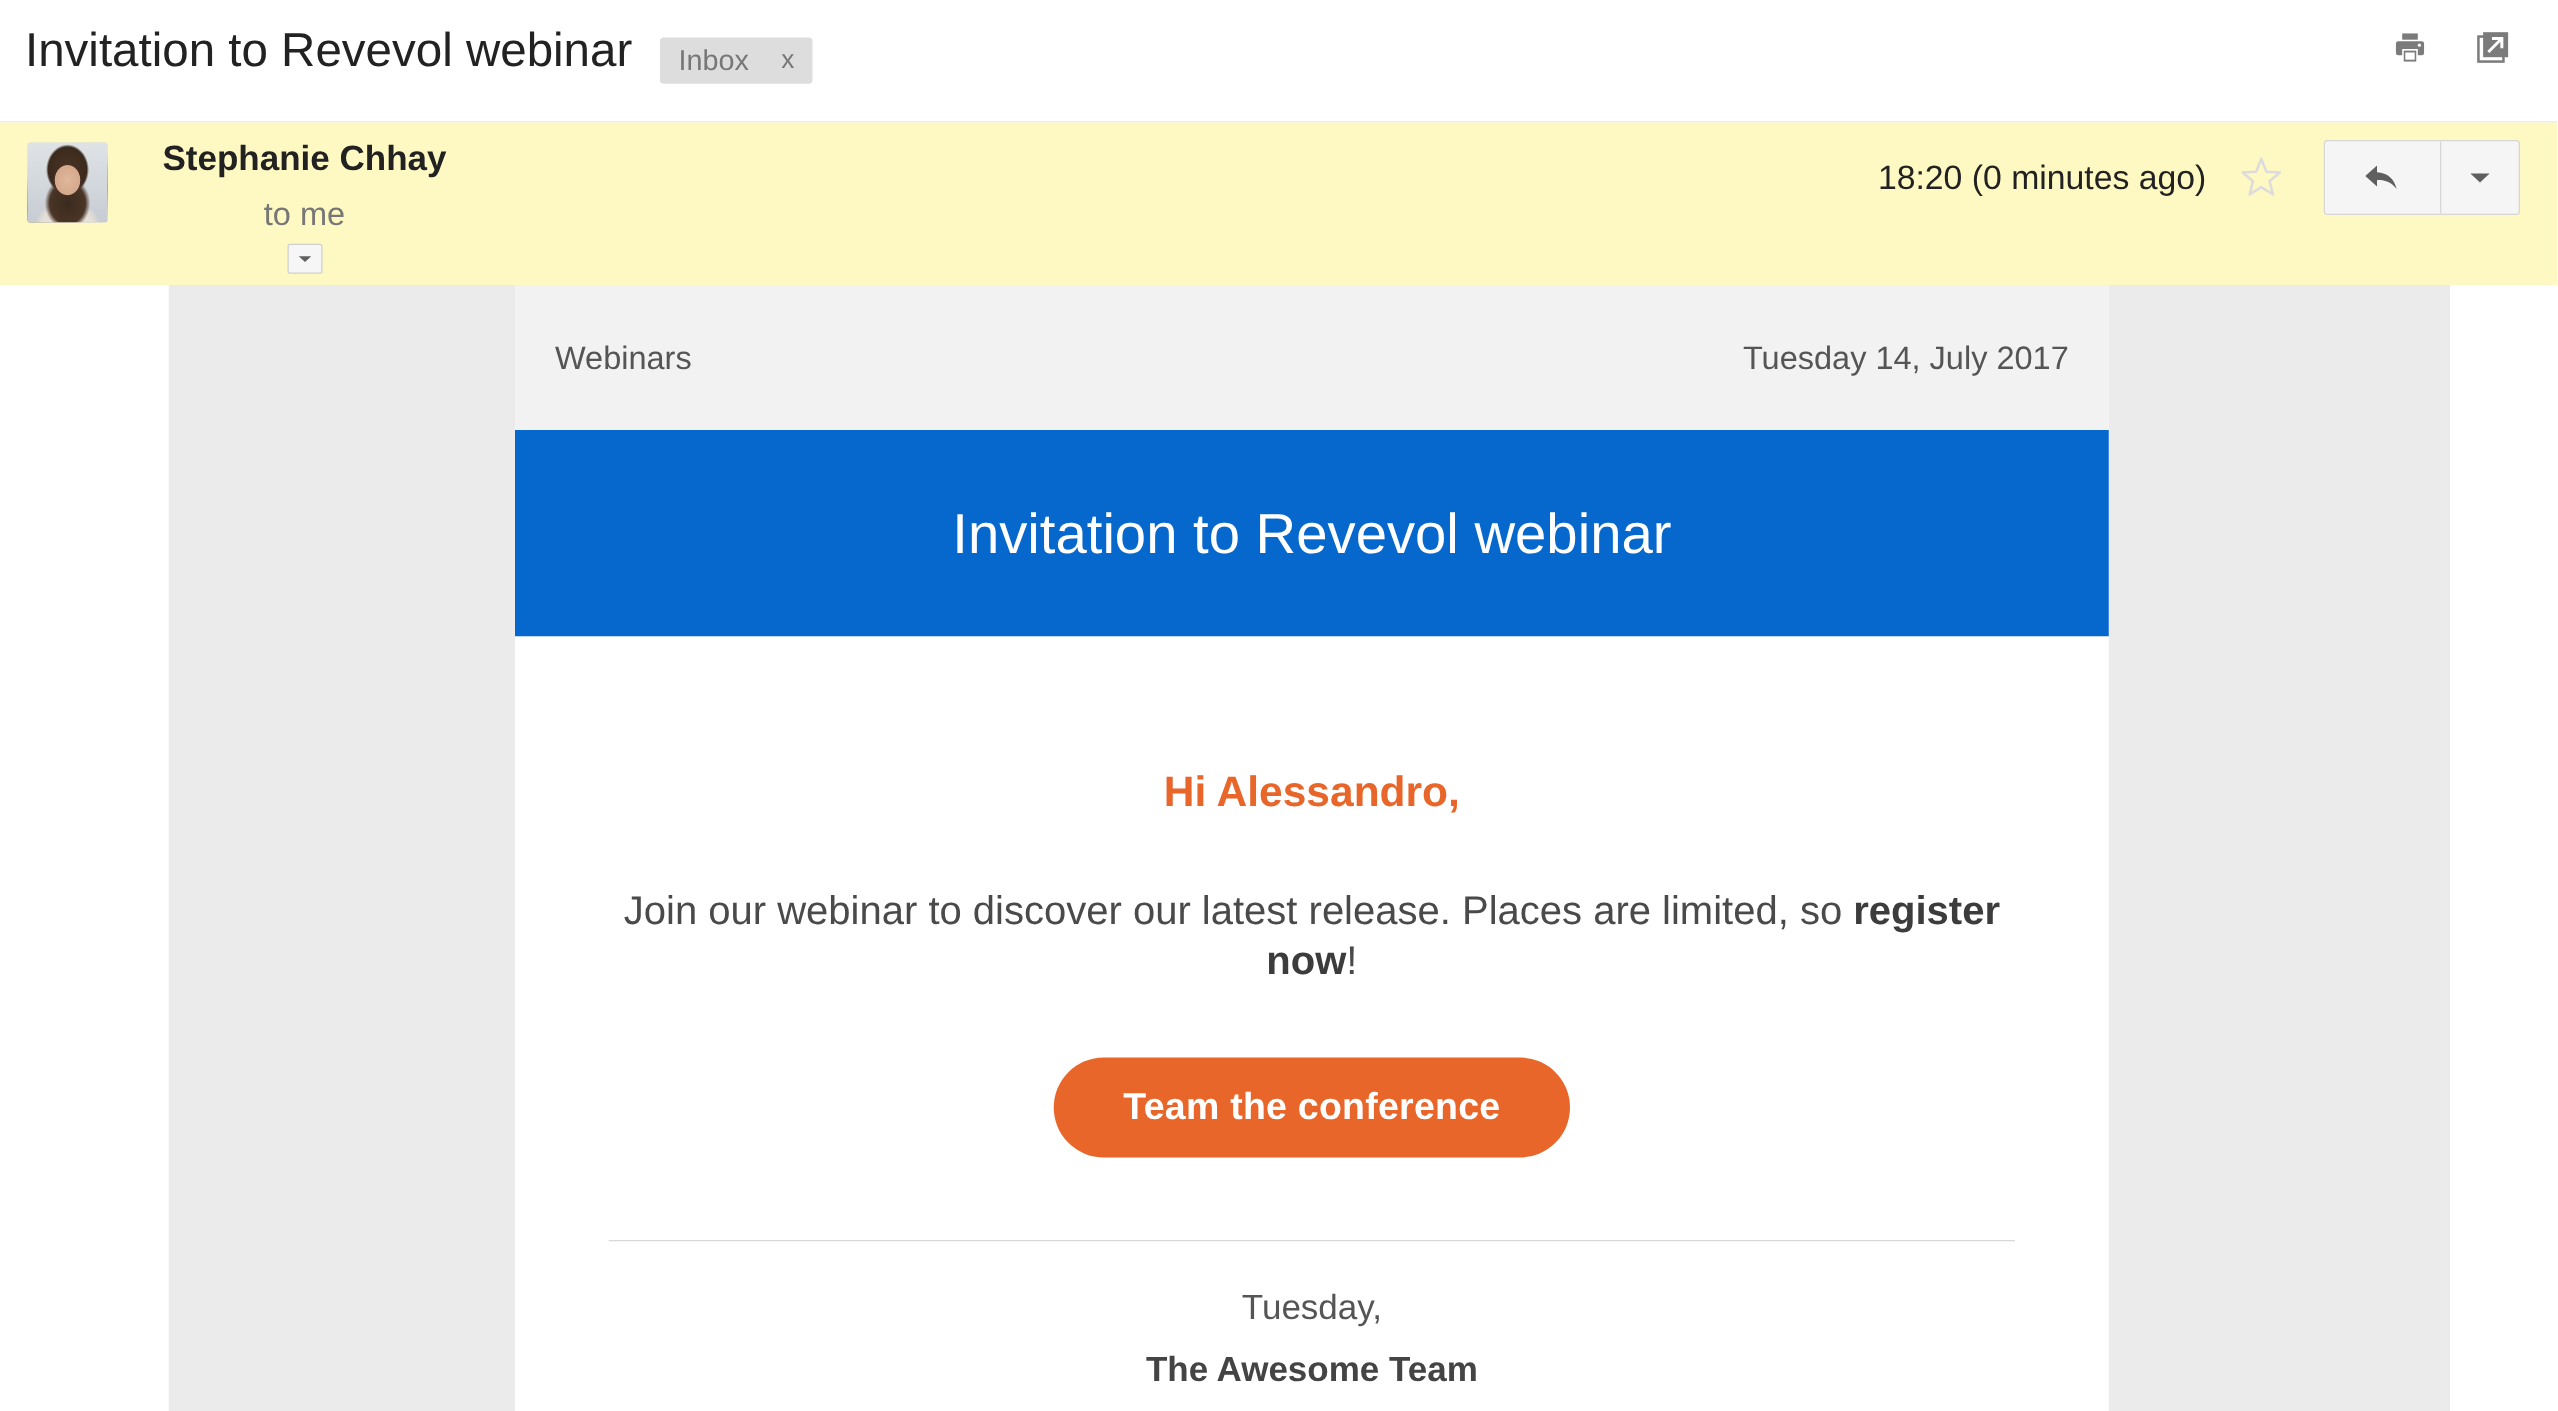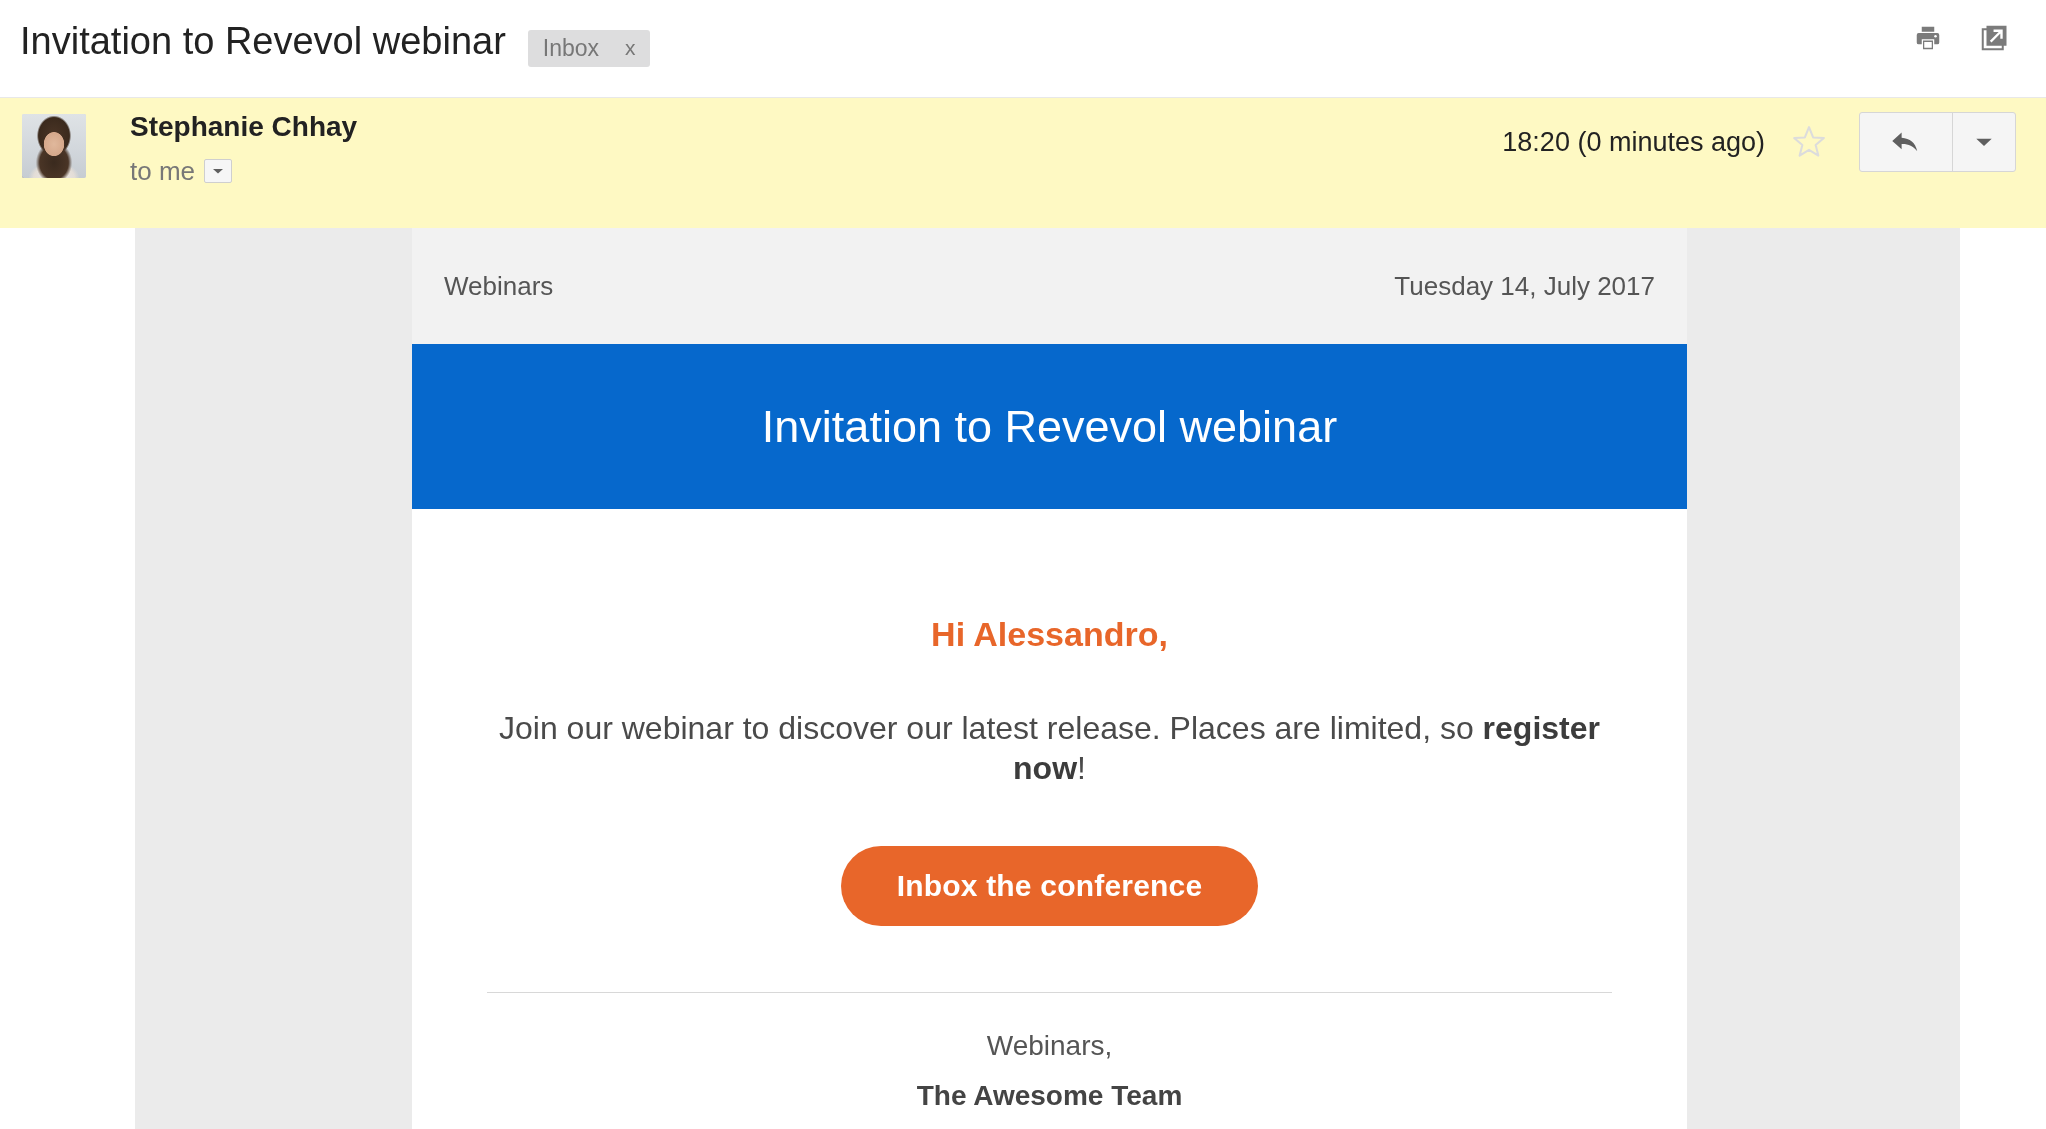--- a/index.html
+++ b/index.html
@@ -115,20 +115,21 @@
     font-weight: bold;
     color: #222222;
     line-height: 34px;
     white-space: nowrap;
   }
   .recipient-row {
     display: flex;
     align-items: center;
     gap: 9px;
     margin-top: 12px;
+    flex-direction: column;
   }
   .recipient-text {
     font-size: 26px;
     color: #777777;
     line-height: 30px;
   }
   .recipient-caret {
     width: 26px;
     height: 22px;
     border: 1px solid #cfcfcf;
@@ -386,24 +387,24 @@
       <div class="banner">
         <div class="banner-title">Invitation to Revevol webinar</div>
       </div>
 
       <div class="card-content">
         <div class="greeting">Hi Alessandro,</div>
 
         <div class="paragraph"><span>Join our webinar to discover our latest release. Places are limited, so </span><b>register now</b><span>!</span></div>
 
         <div class="cta-wrap">
-          <button class="cta-button">Inbox the conference</button>
+          <button class="cta-button">Team the conference</button>
         </div>
 
         <div class="card-divider"></div>
 
-        <div class="signoff">Webinars,</div>
+        <div class="signoff">Tuesday,</div>
         <div class="signature">The Awesome Team</div>
       </div>
 
     </div>
   </div>
 </div>
 
 </body></html>

